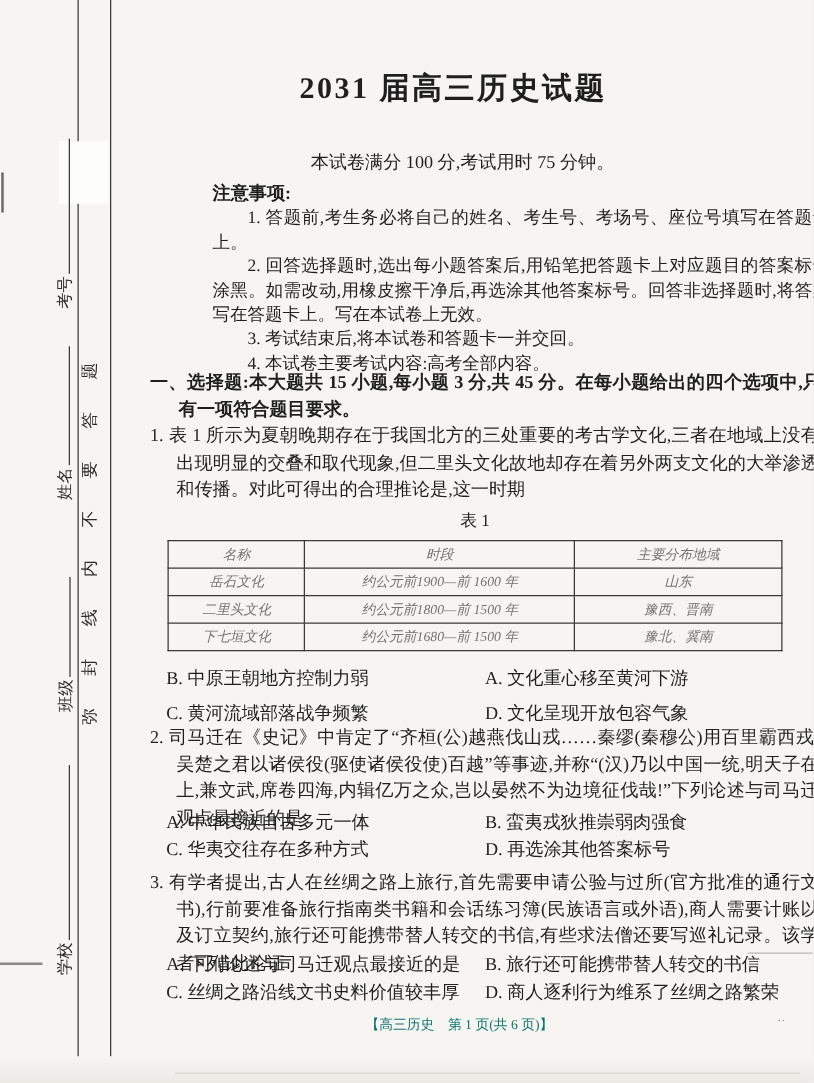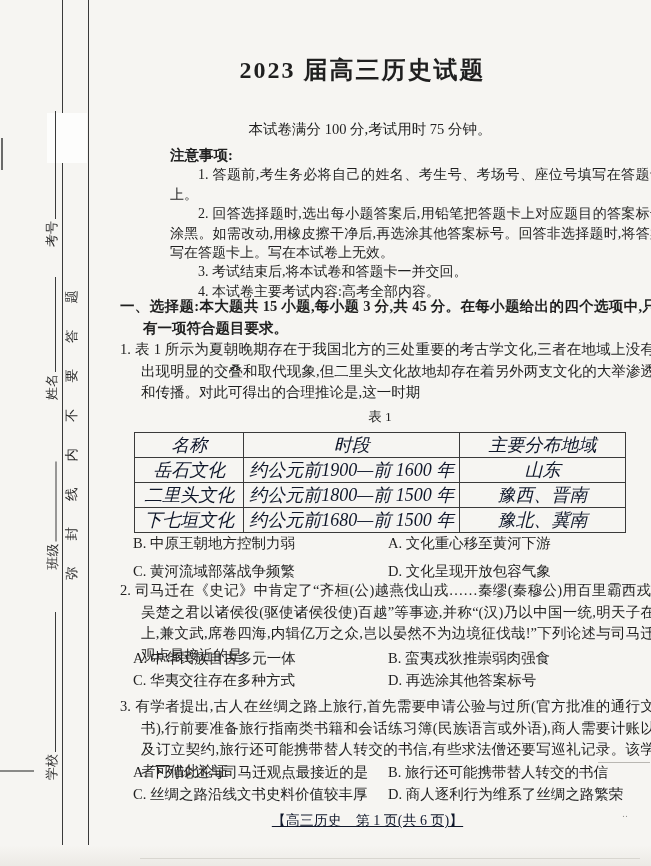--- a/index.html
+++ b/index.html
@@ -62,41 +62,41 @@
   .q1{top:339px;}
   .q2{top:580px;}
   .q3{top:696px;}
   .tcaption{
     position:absolute;top:408px;left:134px;width:492px;
     text-align:center;font-size:13.5px;
   }
   table.t1{
     position:absolute;top:432px;left:134px;width:492px;
     border-collapse:collapse;
-    font-size:18px;font-style:italic;
-    color:#0f172a;
+    font-size:11px;font-style:italic;
+    color:#737373;
   }
   table.t1 td,table.t1 th{
     border:1px solid #3a3a3a;text-align:center;
     height:21px;padding:0 2px;font-weight:normal;
   }
   .col-name{width:108px;}
   .col-time{width:218px;}
   .col-area{width:166px;}
   .opts{
     position:absolute;left:133px;width:500px;
     display:grid;grid-template-columns:255px auto;
     font-size:14.5px;
   }
   .o1{top:530px;line-height:27.5px;}
   .o2{top:647px;line-height:22px;}
   .o3{top:761px;line-height:22px;}
   .footer{
     position:absolute;top:812px;left:95px;width:545px;
-    text-align:center;font-size:14px;color:#0f172a;text-decoration:underline;
+    text-align:center;font-size:11px;color:#0f766e;
   }
   
   .edge-tick{position:absolute;left:1px;top:138px;width:2px;height:32px;background:#6a6a6a;}
   .edge-dash{position:absolute;left:0;top:770px;width:34px;height:2px;background:#8a8a88;}
   .stray-line{position:absolute;left:598px;top:762px;width:52px;height:1px;background:#b9b7b2;}
   .dots{position:absolute;left:622px;top:813px;width:10px;height:2px;color:#8a8a88;font-size:9px;line-height:2px;}
   .bottom-noise{position:absolute;left:140px;top:858px;width:500px;height:1px;background:#d8d6d0;}
   .bottom-edge{position:absolute;left:0;top:845px;width:651px;height:21px;
     background:linear-gradient(#f6f5f2,#eceae5);}
 </style>
@@ -117,21 +117,21 @@
   </div>
   <div class="m-field f3">
     <span class="m-label">班级</span><span class="m-line"></span>
   </div>
   <div class="m-field f4">
     <span class="m-label">学校</span><span class="m-line"></span>
   </div>
 
   <div class="seal-text">弥封线内不要答题</div>
 
-  <div class="title">2023 届高三历史试题</div>
+  <div class="title">2031 届高三历史试题</div>
   <div class="subtitle">本试卷满分 100 分,考试用时 75 分钟。</div>
 
   <div class="notice">
     <div class="notice-h">注意事项:</div>
     <p class="n-item">1. 答题前,考生务必将自己的姓名、考生号、考场号、座位号填写在答题卡上。</p>
     <p class="n-item">2. 回答选择题时,选出每小题答案后,用铅笔把答题卡上对应题目的答案标号涂黑。如需改动,用橡皮擦干净后,再选涂其他答案标号。回答非选择题时,将答案写在答题卡上。写在本试卷上无效。</p>
     <p class="n-item">3. 考试结束后,将本试卷和答题卡一并交回。</p>
     <p class="n-item">4. 本试卷主要考试内容:高考全部内容。</p>
   </div>
 

